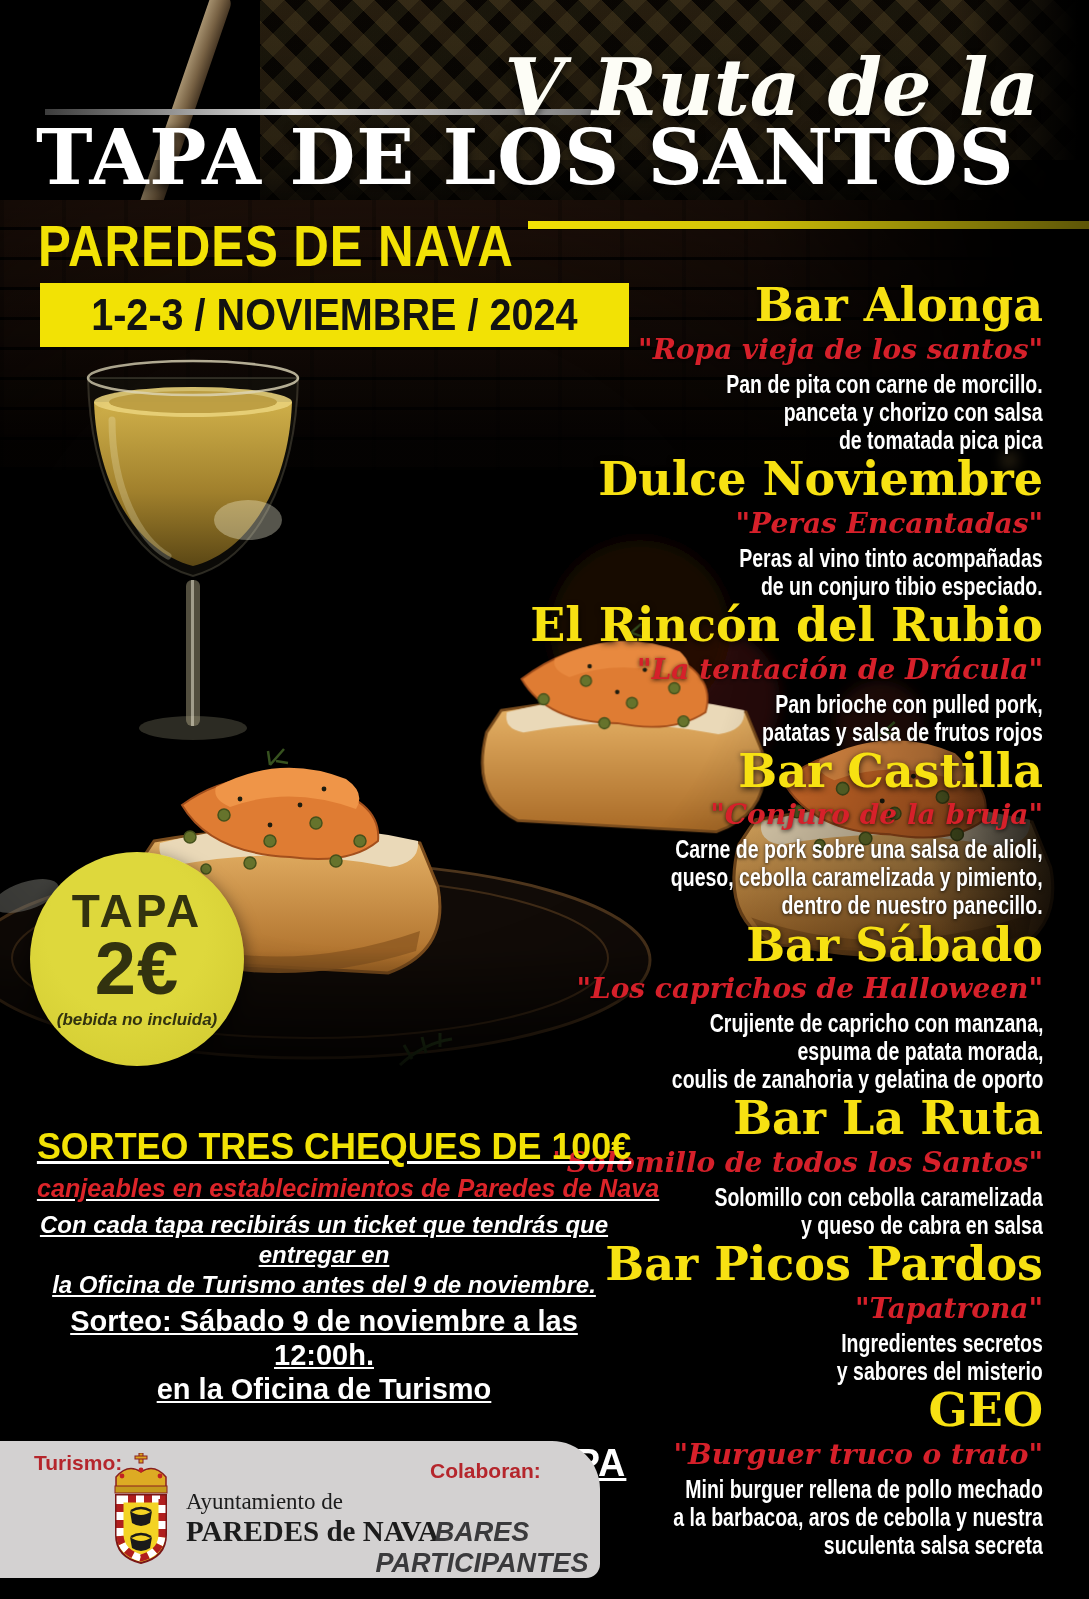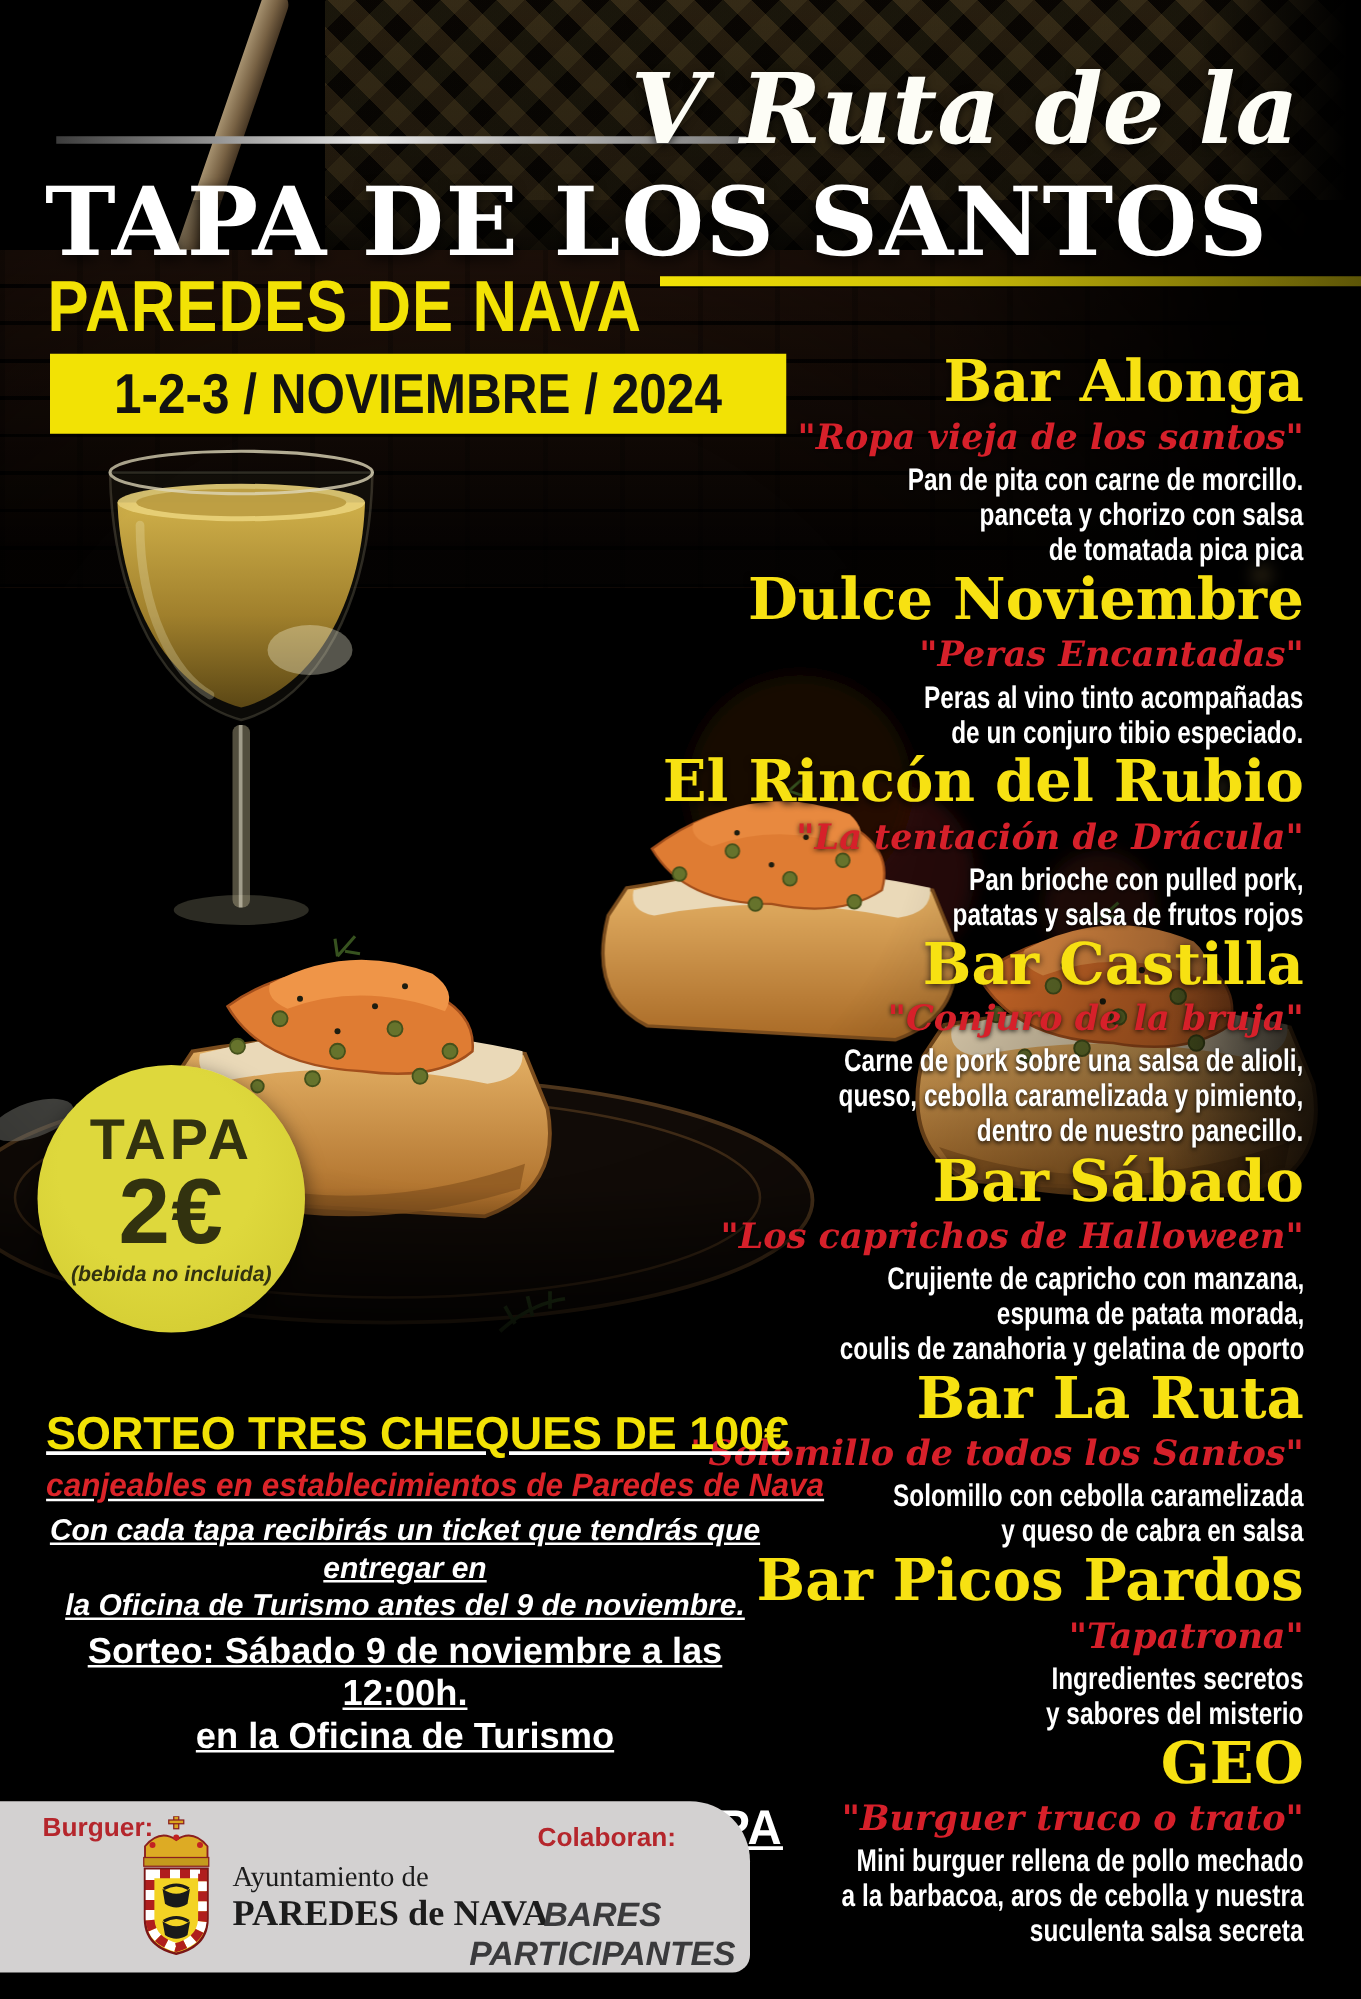--- a/index.html
+++ b/index.html
@@ -28,21 +28,21 @@
     background-color:#130b06;}
 
   .photo{position:absolute;left:0;top:160px;z-index:2;}
 
   
   .gray-line{position:absolute;left:45px;top:109px;width:552px;height:6px;z-index:5;
     background:linear-gradient(90deg,#3c3c3c,#e8e8e8 45%,#7d7d7d);}
   .title-script{position:absolute;right:50px;top:42px;z-index:5;white-space:nowrap;
     font:700 italic 78px "DejaVu Serif",serif;color:#fdfdf6;
     text-shadow:0 3px 8px rgba(0,0,0,.7);}
-  .title-main{position:absolute;left:36px;top:133px;z-index:5;white-space:nowrap;
+  .title-main{position:absolute;left:36px;top:113px;z-index:5;white-space:nowrap;
     font:700 76px "DejaVu Serif",serif;color:#ffffff;letter-spacing:1px;
     text-shadow:0 3px 10px rgba(0,0,0,.75);}
   .location{position:absolute;left:38px;top:212px;z-index:5;white-space:nowrap;
     font:700 58px "Liberation Sans",sans-serif;color:#f2e205;
     transform:scaleX(.85);transform-origin:0 50%;letter-spacing:1px;}
   .yellow-line{position:absolute;left:528px;top:221px;width:561px;height:8px;z-index:4;
     background:linear-gradient(90deg,#f2e205,#cdbf08 40%,#5d5507);}
   .date-box{position:absolute;left:40px;top:283px;width:589px;height:64px;z-index:5;
     background:#f2e205;display:flex;align-items:center;justify-content:center;}
   .date-box span{font:800 45px "Liberation Sans",sans-serif;color:#121212;white-space:nowrap;
@@ -337,21 +337,21 @@
     </div>
     <div class="r-draw">
       <span>Sorteo: Sábado 9 de noviembre a las 12:00h.</span><br>
       <span>en la Oficina de Turismo</span>
     </div>
     <div class="r-prize">...Y PREMIO A LA MEJOR TAPA</div>
     <div class="r-prize-note">elegido por el público</div>
   </div>
 
   <div class="footer">
-    <div class="organiza-label">Burguer:</div>
+    <div class="organiza-label">Turismo:</div>
 
     <svg class="crest" width="66" height="112" viewBox="0 0 66 112">
       <rect x="31" y="0" width="4" height="10" fill="#d9a520" stroke="#8a1f1f" stroke-width="1"></rect>
       <rect x="27" y="3" width="12" height="3" fill="#d9a520" stroke="#8a1f1f" stroke-width="1"></rect>
       <path d="M8,36 L8,24 Q20,10 33,19 Q46,10 58,24 L58,36 Z" fill="#ddab24" stroke="#8a1f1f" stroke-width="1.5"></path>
       <rect x="7" y="33" width="52" height="7" fill="#c49a1d" stroke="#8a1f1f" stroke-width="1"></rect>
       <circle cx="14" cy="23" r="2.4" fill="#c22222"></circle>
         <circle cx="33" cy="17" r="2.4" fill="#c22222"></circle>
         <circle cx="52" cy="23" r="2.4" fill="#c22222"></circle>
       <path d="M8,42 L58,42 L58,82 Q58,104 33,110 Q8,104 8,82 Z" fill="#f3d324" stroke="#7a1616" stroke-width="2"></path>

